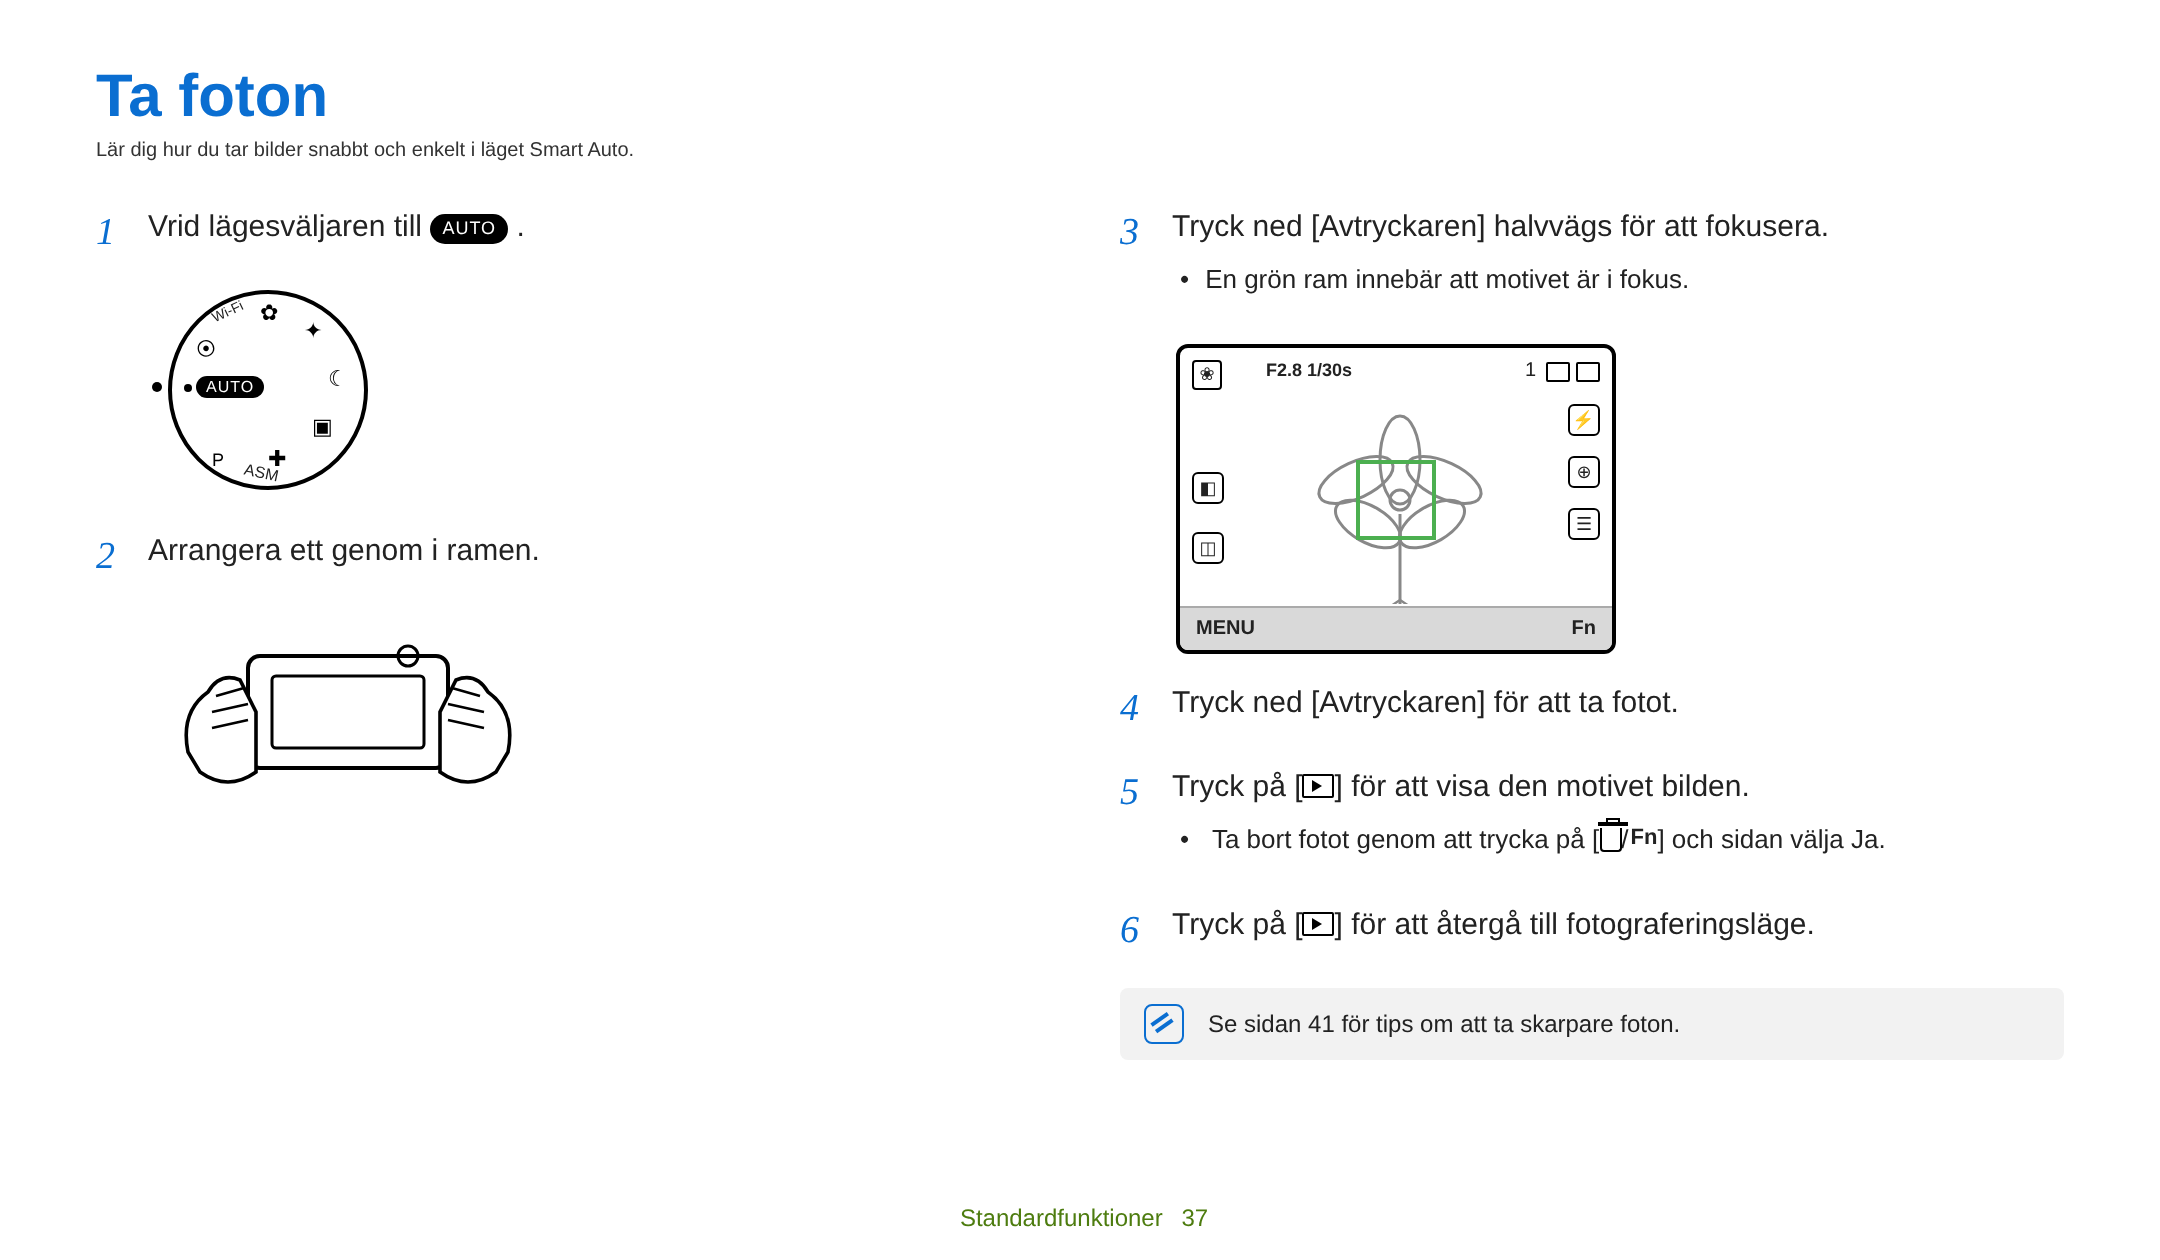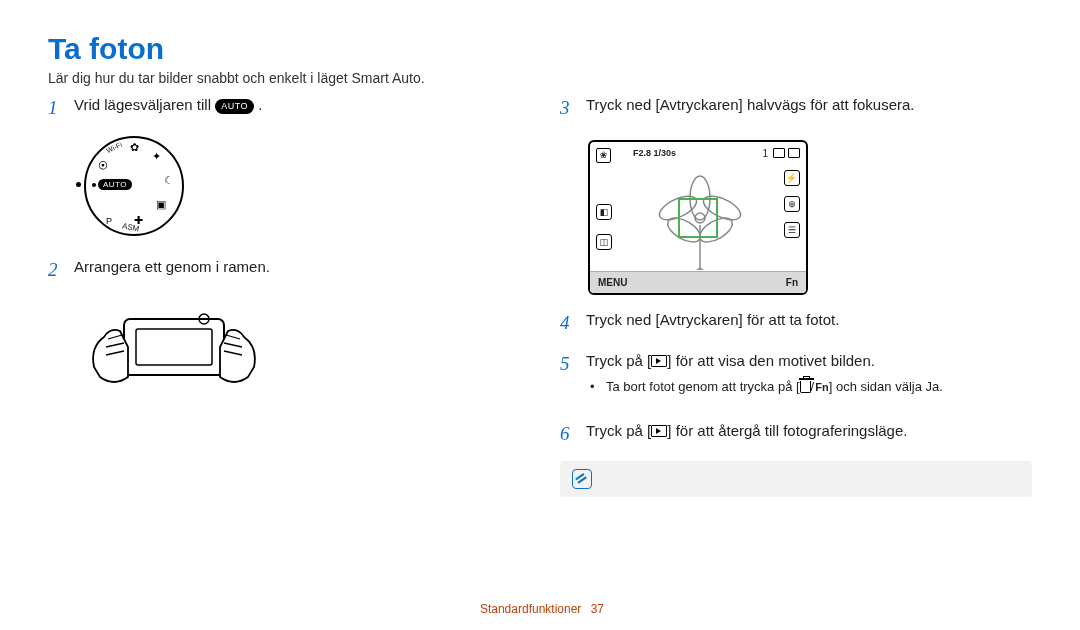--- a/index.html
+++ b/index.html
@@ -12,23 +12,23 @@
     padding: 32px 48px 0 48px;
     position: relative;
   }
   .title {
     color: #0a6ed1;
     font-size: 30px;
     font-weight: 700;
     margin-bottom: 4px;
   }
   .subtitle {
-    font-size: 14px;
+    font-size: 10px;
     color: #333;
-    margin-bottom: 8px;
+    margin-bottom: 22px;
   }
   .columns {
     display: flex;
     gap: 40px;
   }
   .col { flex: 1; }
   .step {
     display: flex;
     margin-bottom: 14px;
     font-size: 15px;
@@ -223,21 +223,21 @@
   .tip-ic::after {
     content:""; position:absolute;
     left:4px; right:4px; top:9px; height:1.5px;
     background:#0a6ed1;
     transform:rotate(-35deg);
     box-shadow: 0 -4px 0 #0a6ed1;
   }
   .tip-text { font-size:12px; }
   .footer {
     position:absolute; bottom:14px; left:4px; right:0;
-    text-align:center; font-size:12px; color:#c2410c;
+    text-align:center; font-size:12px; color:#4d7c0f;
   }
   .footer .pg { margin-left:6px; }
 </style>
 </head>
 <body>
 
 <h1 class="title">Ta foton</h1>
 <p class="subtitle">Lär dig hur du tar bilder snabbt och enkelt i läget Smart Auto.</p>
 
 <div class="columns">
@@ -287,20 +287,21 @@
 
   </div>
 
   <div class="col">
 
     <div class="step">
       <div class="step-num">3</div>
       <div class="step-body">
         <span>Tryck ned [</span><span class="inline-strong">Avtryckaren</span><span>] halvvägs för att fokusera.</span>
         <ul class="bullets">
+          <li>En grön ram innebär att motivet är i fokus.</li>
         </ul>
       </div>
     </div>
 
     <div class="screen-illus">
       <div class="scr-top-left">❀</div>
       <div class="scr-top-text">F2.8  1/30s</div>
       <div class="scr-top-right">
         <span class="num1">1</span>
         <span class="sq"></span>
@@ -359,20 +360,21 @@
 
     <div class="step">
       <div class="step-num">6</div>
       <div class="step-body">
         <span>Tryck på [</span><span class="play-icon-btn"></span><span>] för att återgå till fotograferingsläge.</span>
       </div>
     </div>
 
     <div class="tip-box">
       <span class="tip-ic"></span>
+      <span class="tip-text">Se sidan 41 för tips om att ta skarpare foton.</span>
     </div>
 
   </div>
 </div>
 
 <div class="footer">
   <span>Standardfunktioner</span>
   <span class="pg">37</span>
 </div>
 

